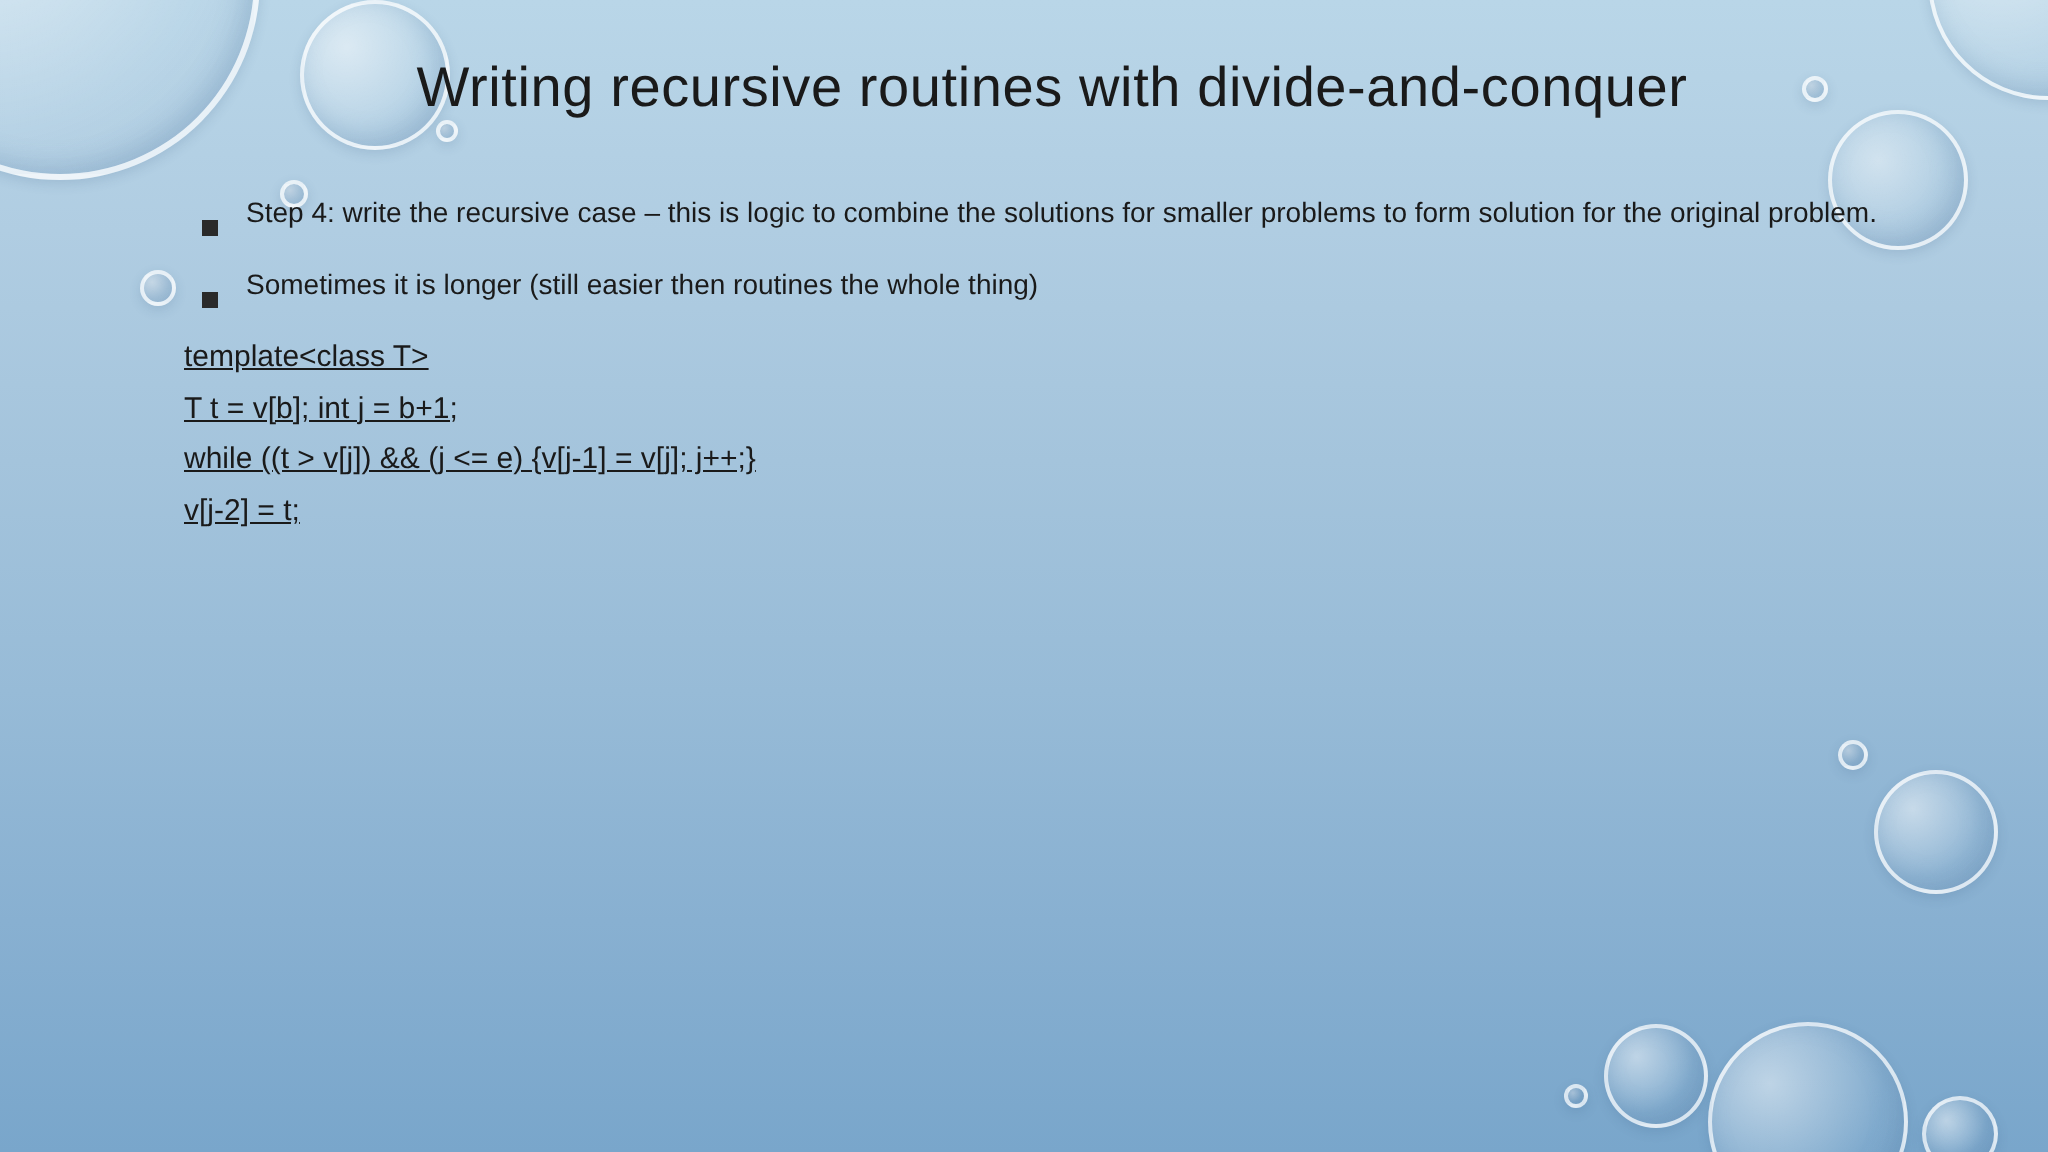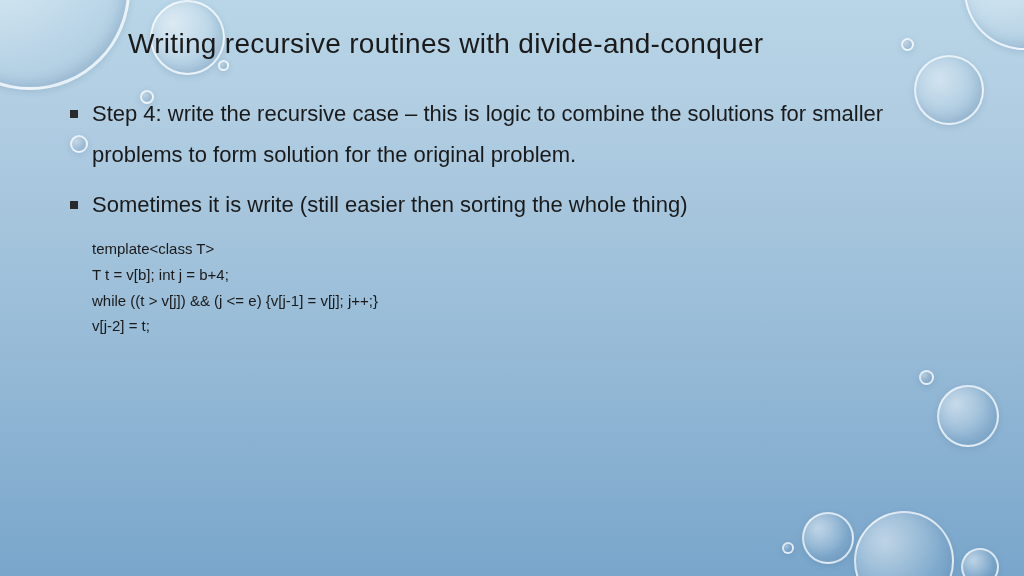--- a/index.html
+++ b/index.html
@@ -43,48 +43,50 @@
     .bubble-br-med { width: 52px; height: 52px; bottom: 12px; right: 170px; }
     .bubble-br-ring{ width: 38px; height: 38px; bottom: -10px; right: 25px; }
     .bubble-br-tiny{ width: 12px; height: 12px; bottom: 22px; right: 230px; }
 
     
     .content { position: absolute; top: 0; left: 0; width: 100%; height: 100%; padding: 28px 60px 0 88px; }
     .title {
       font-size: 28px;
       font-weight: 400;
       letter-spacing: 0.3px;
+      text-align: center;
       padding-left: 40px;
       padding-right: 40px;
       margin-bottom: 34px;
     }
     .bullets { list-style: none; }
     .bullets > li {
       position: relative;
-      font-size: 22px;
+      font-size: 14px;
       line-height: 1.85;
       margin-bottom: 10px;
       padding-left: 4px;
+      margin-left: 31px;
     }
     .bullets > li::before {
       content: "";
       position: absolute;
       left: -18px;
       top: 16px;
       width: 8px;
       height: 8px;
       background: #2a2a2a;
     }
     .code {
       font-size: 15px;
       line-height: 1.72;
       padding-left: 4px;
       margin-top: 2px;
     }
-    .code div { white-space: pre; }
+    .code div { white-space: pre; text-decoration: underline; }
   </style>
 </head>
 <body>
 
 <div class="bubble bubble-big-tl"></div>
 <div class="bubble bubble-med-tl"></div>
 <div class="bubble bubble-sm-tl1"></div>
 <div class="bubble bubble-sm-tl2"></div>
 <div class="bubble bubble-sm-left"></div>
 <div class="bubble bubble-tr-big"></div>
@@ -94,21 +96,21 @@
 <div class="bubble bubble-right-sm"></div>
 <div class="bubble bubble-br-big"></div>
 <div class="bubble bubble-br-med"></div>
 <div class="bubble bubble-br-ring"></div>
 <div class="bubble bubble-br-tiny"></div>
 
 <div class="content">
   <h1 class="title">Writing recursive routines with divide-and-conquer</h1>
   <ul class="bullets">
     <li>Step 4: write the recursive case – this is logic to combine the solutions for smaller problems to form solution for the original problem.</li>
-    <li>Sometimes it is write (still easier then sorting the whole thing)</li>
+    <li>Sometimes it is longer (still easier then routines the whole thing)</li>
   </ul>
   <div class="code">
     <div>template&lt;class T&gt;</div>
-    <div>T t = v[b]; int j = b+4;</div>
+    <div>T t = v[b]; int j = b+1;</div>
     <div>while ((t &gt; v[j]) &amp;&amp; (j &lt;= e) {v[j-1] = v[j]; j++;}</div>
     <div>v[j-2] = t;</div>
   </div>
 </div>
 
 </body></html>

